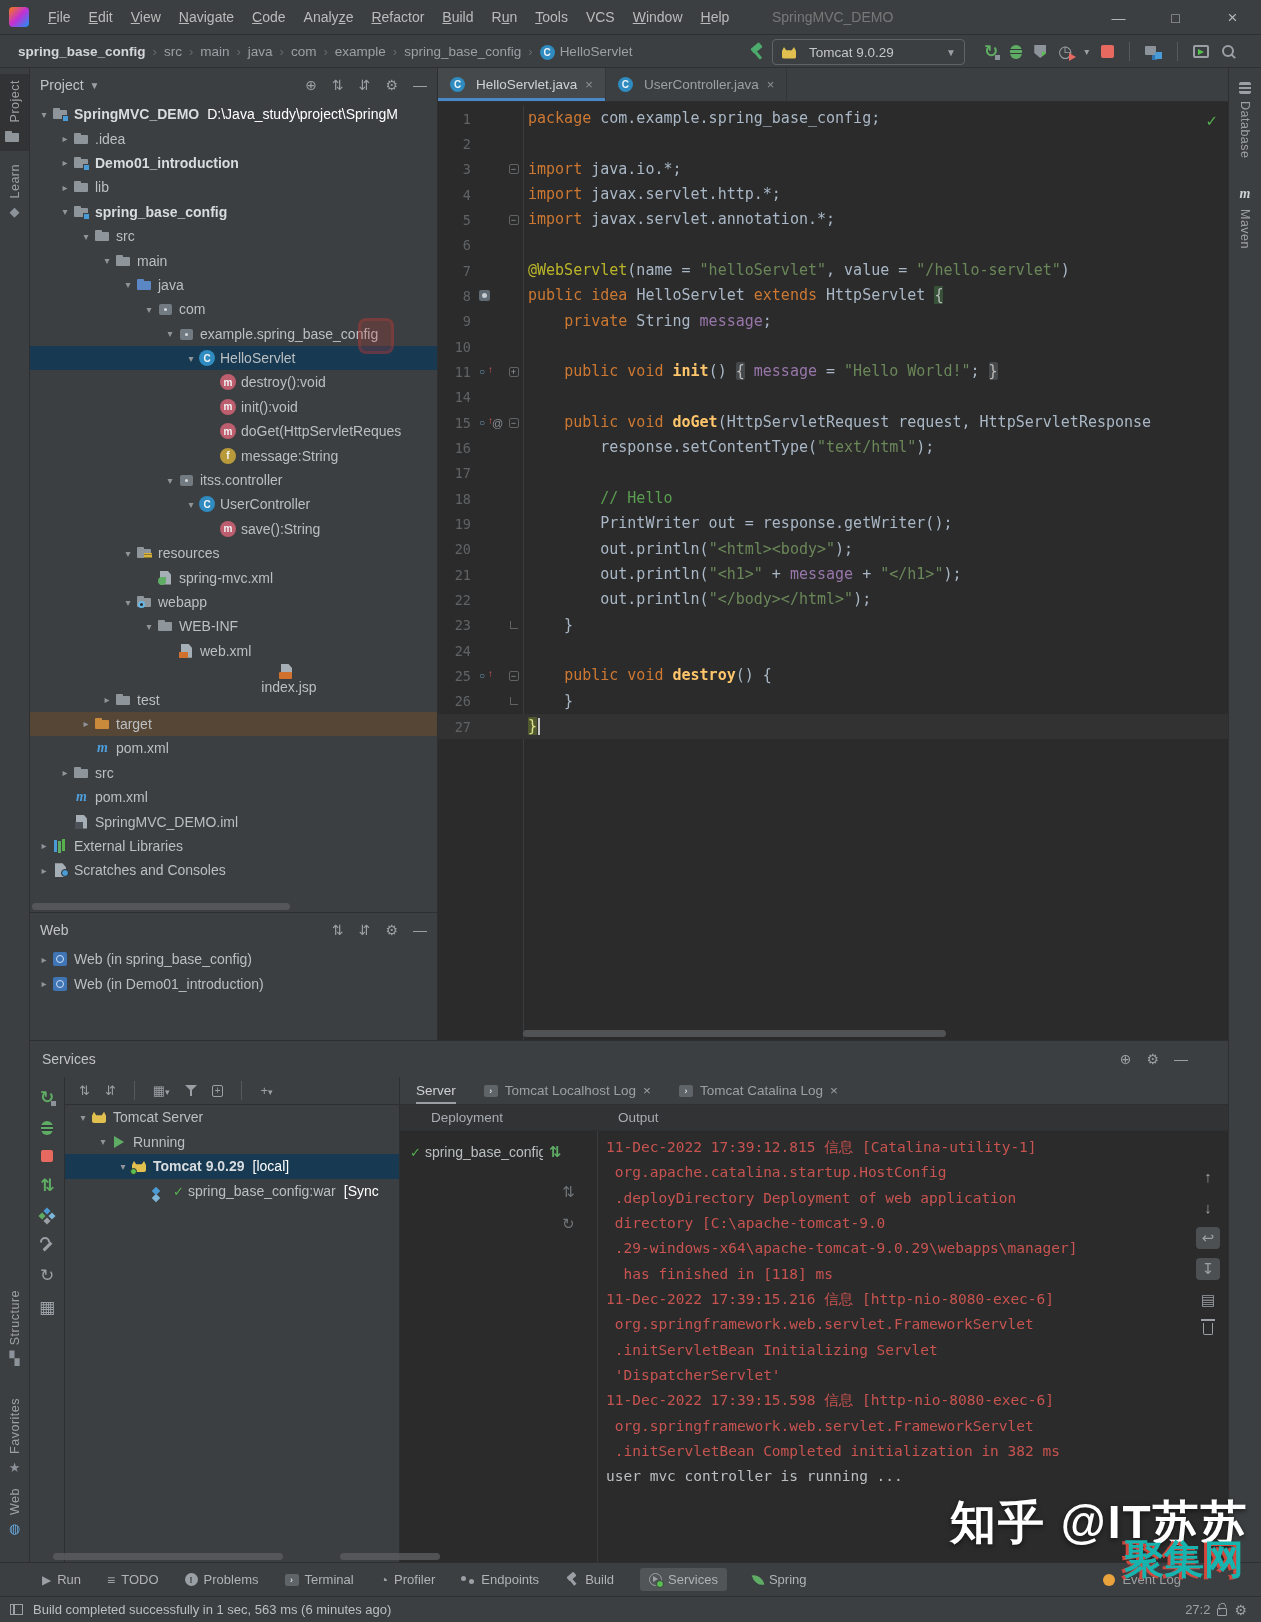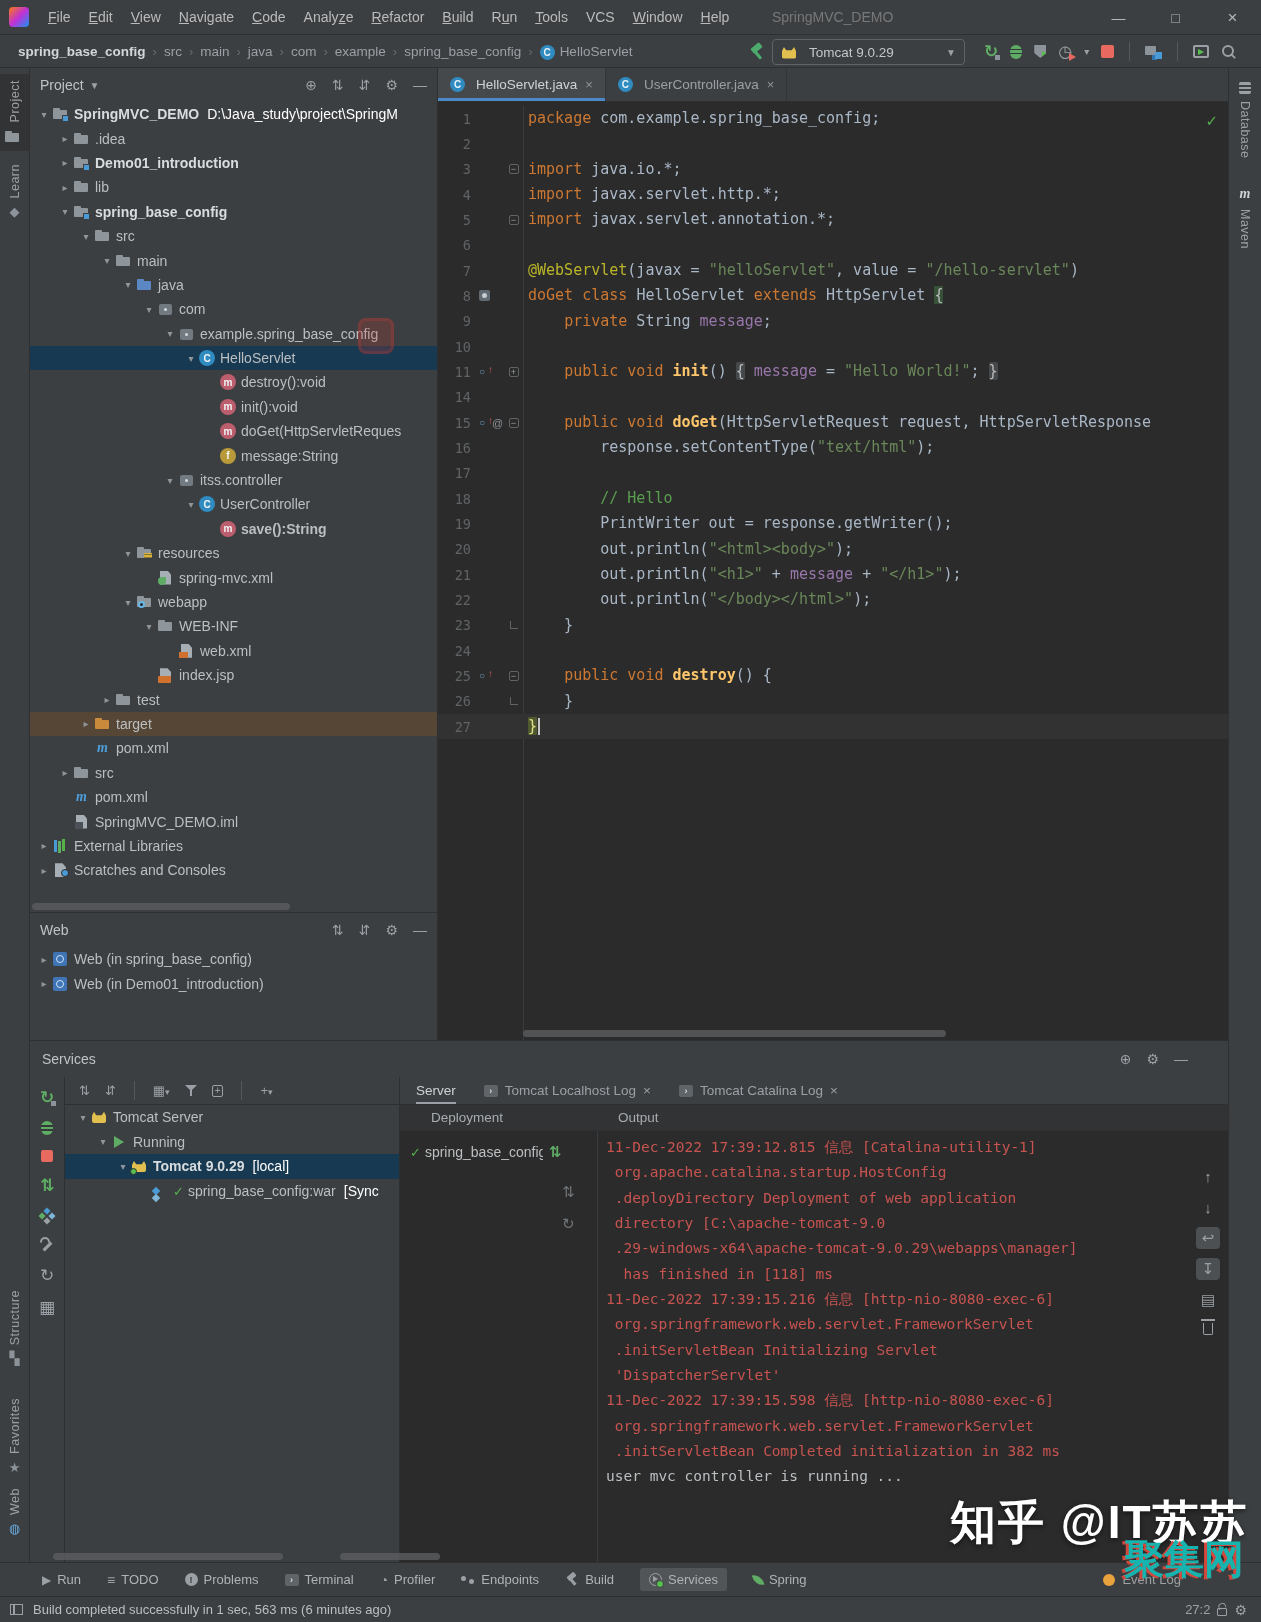--- a/index.html
+++ b/index.html
@@ -406,21 +406,21 @@
           <span class="ti package">
             <s class="b"></s>
           </span>
           <span class="tlab">itss.controller</span>
         </div>
         <div class="trow" style="padding-left: 153px;">
           <span class="chev">▾</span>
           <span class="ti class"></span>
           <span class="tlab">UserController</span>
         </div>
-        <div class="trow" style="padding-left: 174px; font-weight: bold;">
+        <div class="trow" style="padding-left: 174px;">
           <span class="chev"></span>
           <span class="ti method"></span>
           <span class="tlab">save():String</span>
         </div>
         <div class="trow" style="padding-left: 90px;">
           <span class="chev">▾</span>
           <span class="ti resfolder">
             <s class="b"></s>
           </span>
           <span class="tlab">resources</span>
@@ -444,21 +444,21 @@
           <span class="ti folder"></span>
           <span class="tlab">WEB-INF</span>
         </div>
         <div class="trow" style="padding-left: 132px;">
           <span class="chev"></span>
           <span class="ti file-xml">
             <s class="b"></s>
           </span>
           <span class="tlab">web.xml</span>
         </div>
-        <div class="trow" style="padding-left: 111px;">
+        <div class="trow" style="padding-left: 111px; flex-direction: column;">
           <span class="chev"></span>
           <span class="ti file-jsp">
             <s class="b"></s>
           </span>
           <span class="tlab">index.jsp</span>
         </div>
         <div class="trow" style="padding-left: 69px;">
           <span class="chev">▸</span>
           <span class="ti folder"></span>
           <span class="tlab">test</span>
@@ -586,29 +586,29 @@
         <div class="cl">
           <span class="lnum">6</span>
           <span class="gics"></span>
           <span class="foldc"></span>
           <span class="ctext"></span>
         </div>
         <div class="cl">
           <span class="lnum">7</span>
           <span class="gics"></span>
           <span class="foldc"></span>
-          <span class="ctext"><span class="sa">@WebServlet</span><span class="sp">(javax = </span><span class="ss">"helloServlet"</span><span class="sp">, value = </span><span class="ss">"/hello-servlet"</span><span class="sp">)</span></span>
+          <span class="ctext"><span class="sa">@WebServlet</span><span class="sp">(name = </span><span class="ss">"helloServlet"</span><span class="sp">, value = </span><span class="ss">"/hello-servlet"</span><span class="sp">)</span></span>
         </div>
         <div class="cl">
           <span class="lnum">8</span>
           <span class="gics">
             <span class="gc"></span>
           </span>
           <span class="foldc"></span>
-          <span class="ctext"><span class="sk">doGet class </span><span class="sp">HelloServlet </span><span class="sk">extends</span><span class="sp"> HttpServlet </span><span class="hl">{</span></span>
+          <span class="ctext"><span class="sk">public idea </span><span class="sp">HelloServlet </span><span class="sk">extends</span><span class="sp"> HttpServlet </span><span class="hl">{</span></span>
         </div>
         <div class="cl">
           <span class="lnum">9</span>
           <span class="gics"></span>
           <span class="foldc"></span>
           <span class="ctext"><span class="sp">    </span><span class="sk">private</span><span class="sp"> String </span><span class="sf">message</span><span class="sp">;</span></span>
         </div>
         <div class="cl">
           <span class="lnum">10</span>
           <span class="gics"></span>

